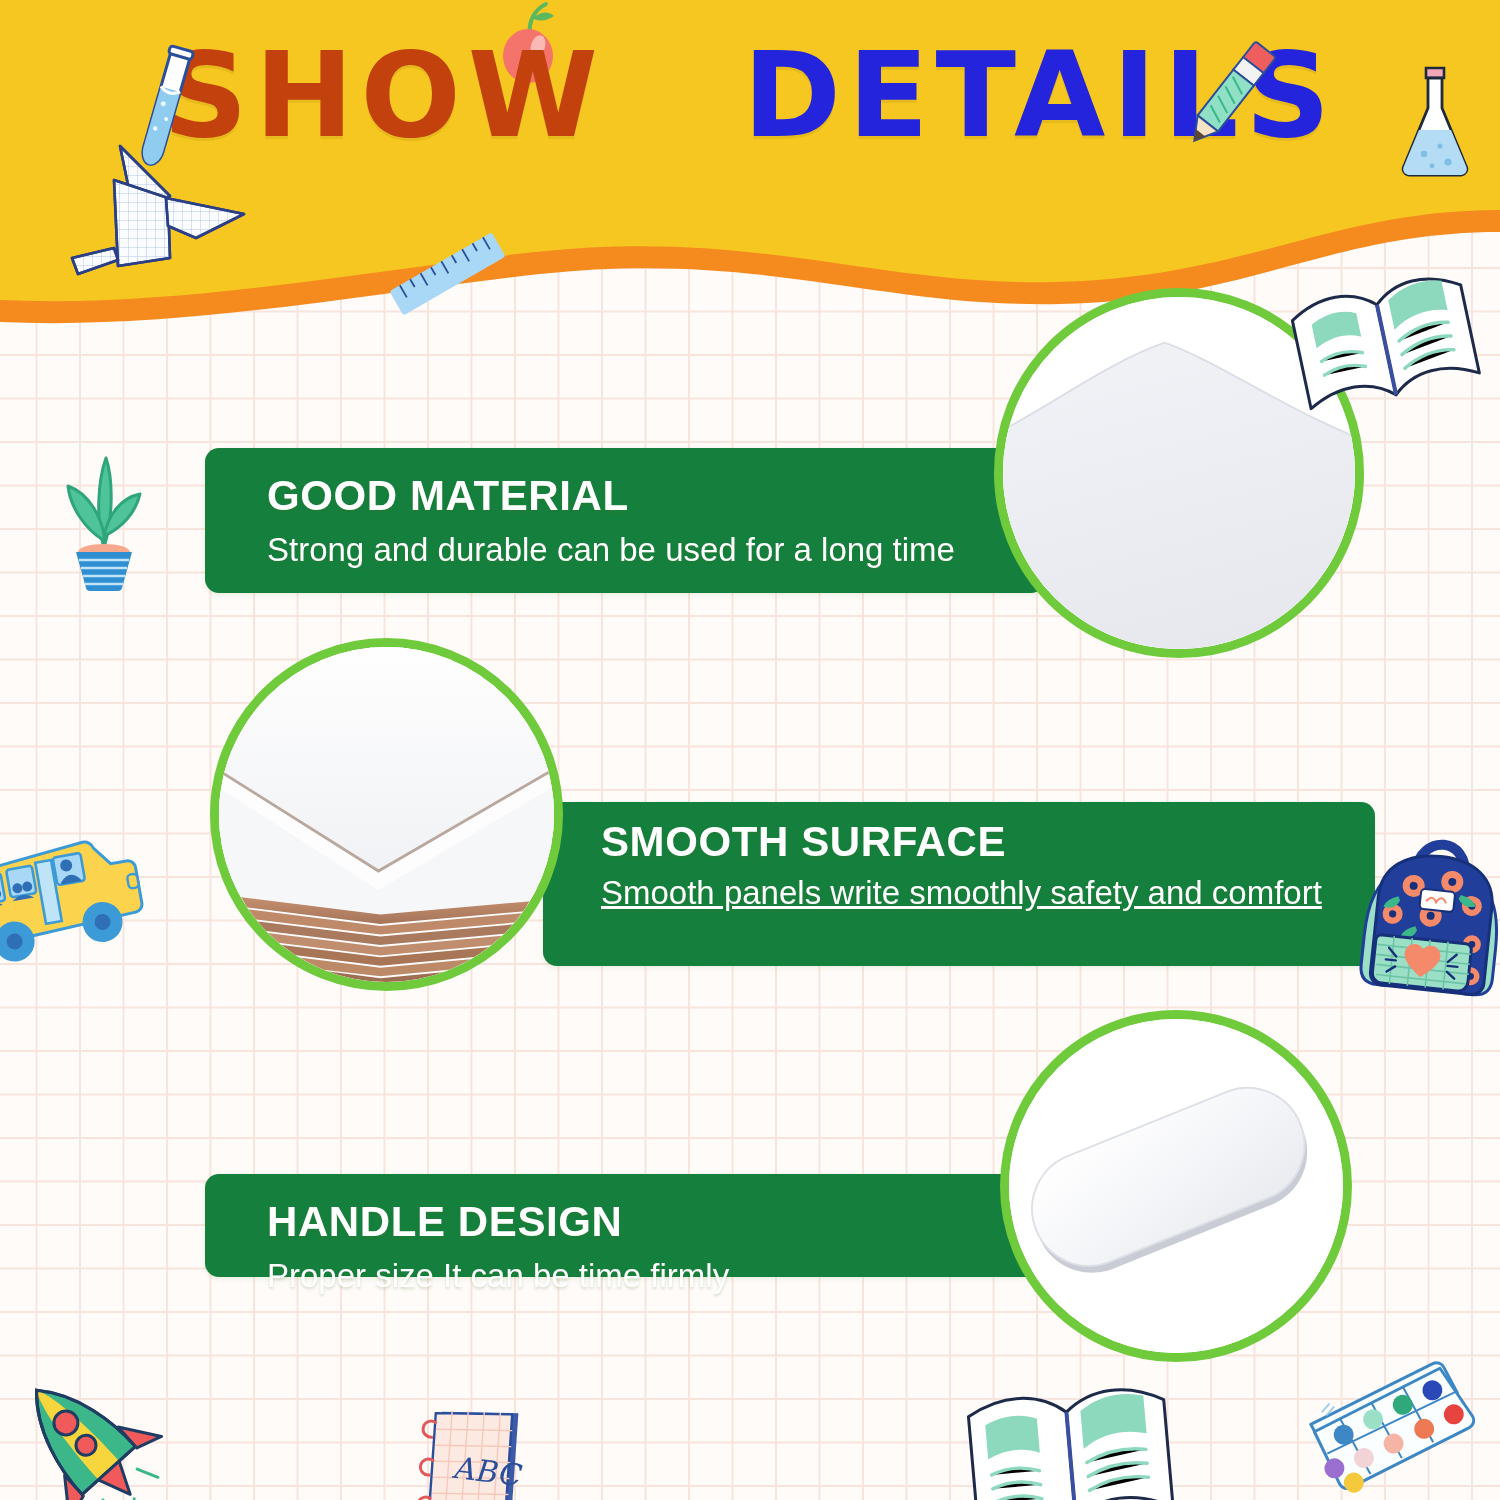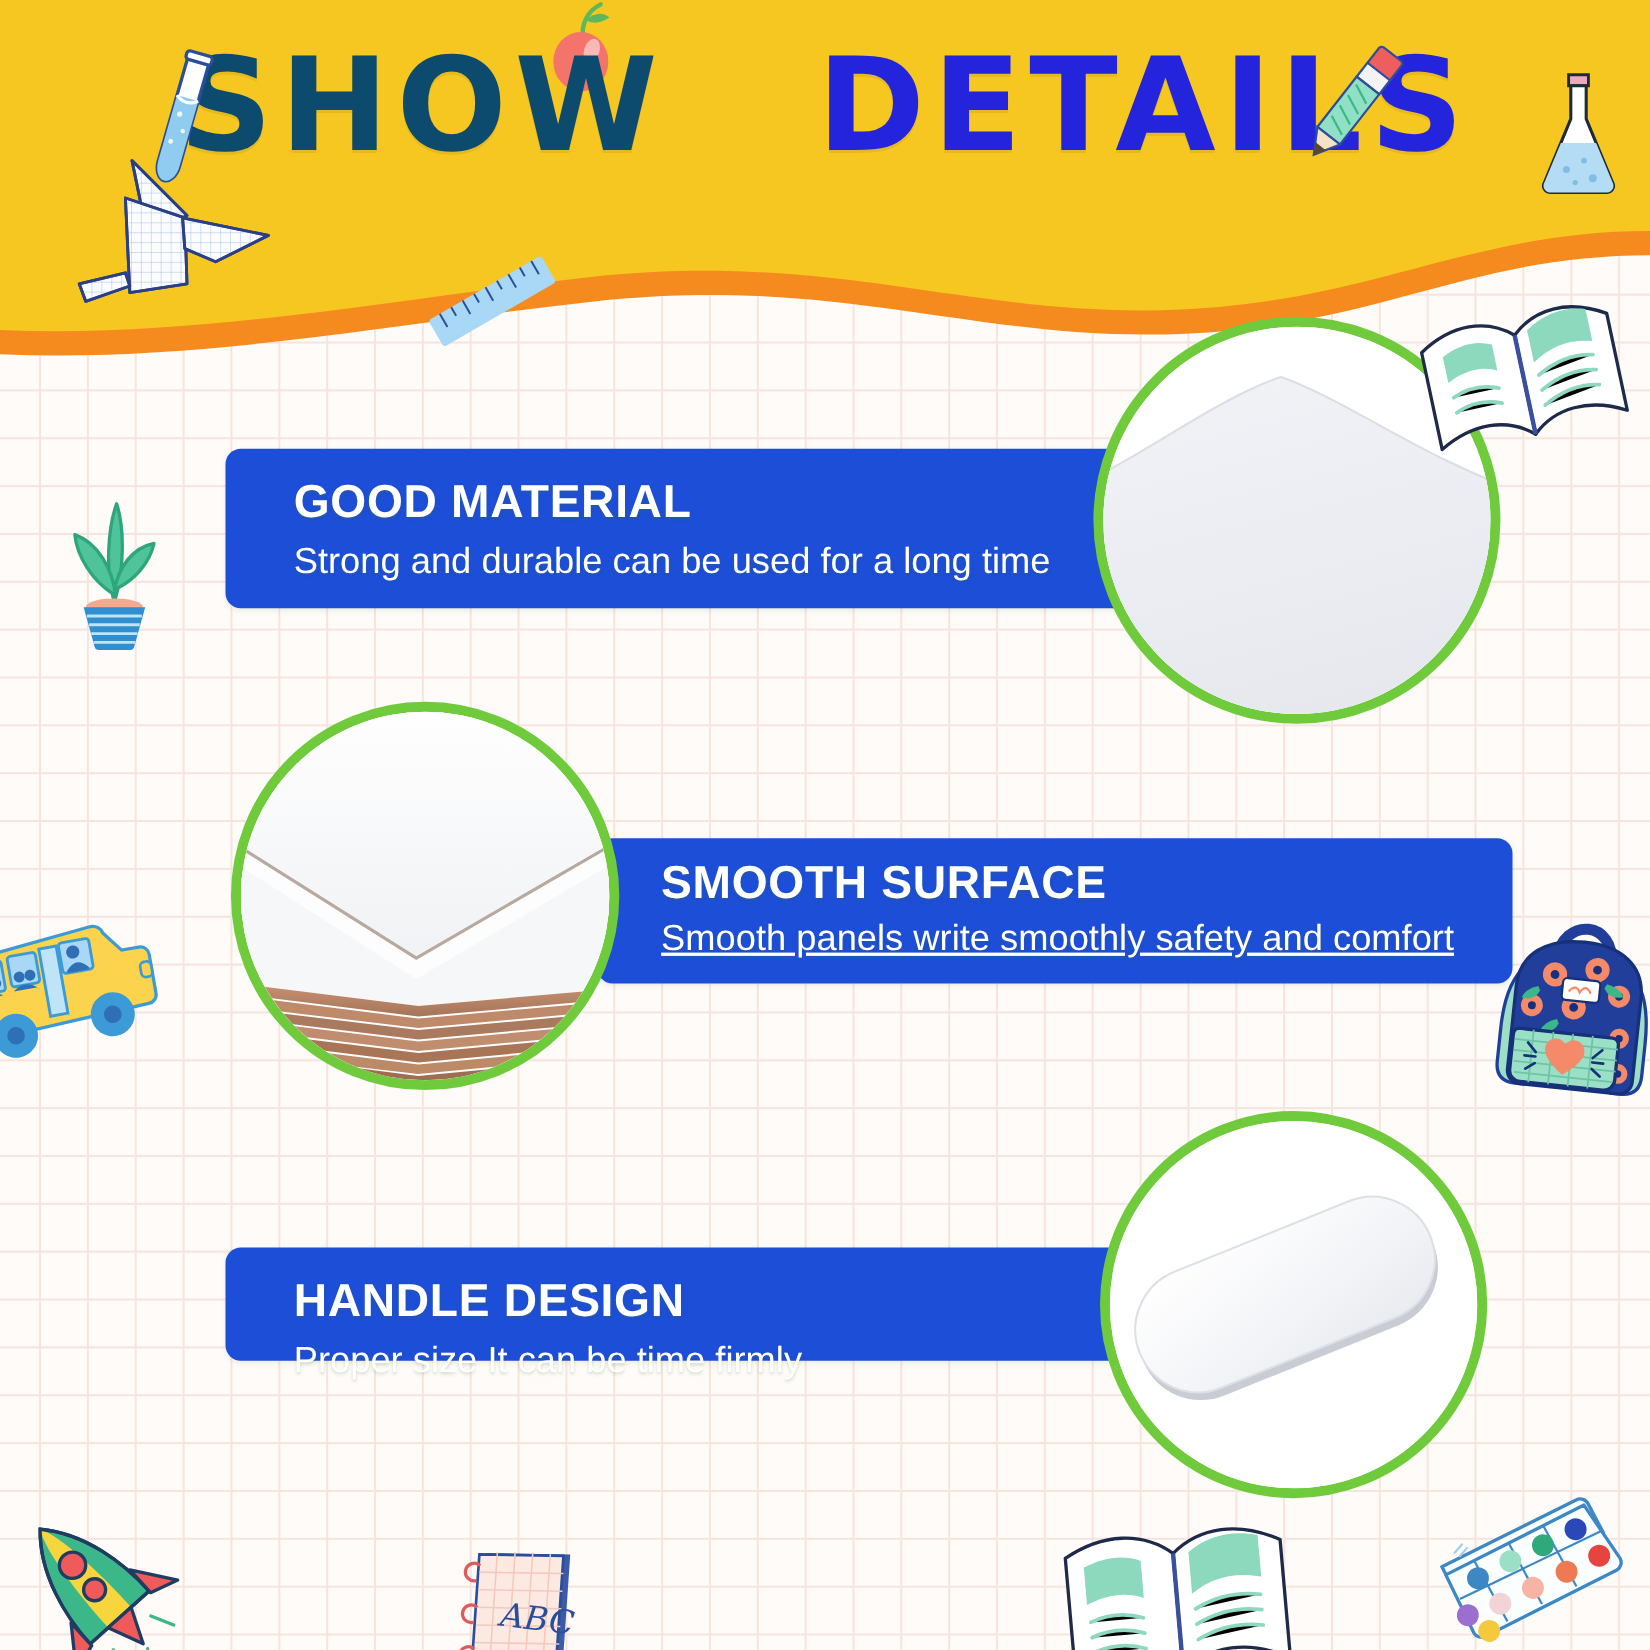--- a/index.html
+++ b/index.html
@@ -40,32 +40,33 @@
   .title-text {
     display: inline-block;
     font-family: "DejaVu Sans", sans-serif;
     font-weight: 700;
     font-size: 118px;
     letter-spacing: 7px;
     line-height: 1.05;
     white-space: nowrap;
     text-shadow: 0 3px 0 rgba(160,120,10,0.18);
   }
-  .t-show  { color: #0c4a6e; }
+  .t-show  { color: #c2410c; }
   .t-space { display:inline-block; width: 42px; }
   .t-details { color: #2424DC; margin-top: 28px; }
 
   
   .banner {
     position: absolute;
-    background: #1d4ed8;
+    background: #15803d;
     color: #FFFFFF;
     border-radius: 14px;
     z-index: 3;
     box-shadow: 0 2px 5px rgba(90,150,50,0.12);
+    margin-top: 40px;
   }
   .banner .b-title {
     position: absolute;
     font-size: 42px;
     font-weight: 700;
     letter-spacing: 0.6px;
     white-space: nowrap;
     text-shadow: 0 2px 3px rgba(60,110,30,0.25);
   }
   .banner .b-sub {
@@ -73,21 +74,21 @@
     font-size: 33px;
     font-weight: 400;
     white-space: nowrap;
     text-shadow: 0 2px 3px rgba(60,110,30,0.22);
   }
 
   #banner-1 { left: 205px; top: 408px;  width: 840px; height: 145px; }
   #banner-1 .b-title { left: 62px; top: 24px; }
   #banner-1 .b-sub   { left: 62px; top: 83px; text-align: right; }
 
-  #banner-2 { left: 543px; top: 762px;  width: 832px; height: 132px; }
+  #banner-2 { left: 543px; top: 762px;  width: 832px; height: 164px; }
   #banner-2 .b-title { left: 58px; top: 16px; }
   #banner-2 .b-sub   { left: 58px; top: 72px; text-decoration: underline; }
 
   #banner-3 { left: 205px; top: 1134px; width: 845px; height: 103px; }
   #banner-3 .b-title { left: 62px; top: 24px; }
   #banner-3 .b-sub   { left: 62px; top: 83px; }
 
   
   .bubble {
     position: absolute;

